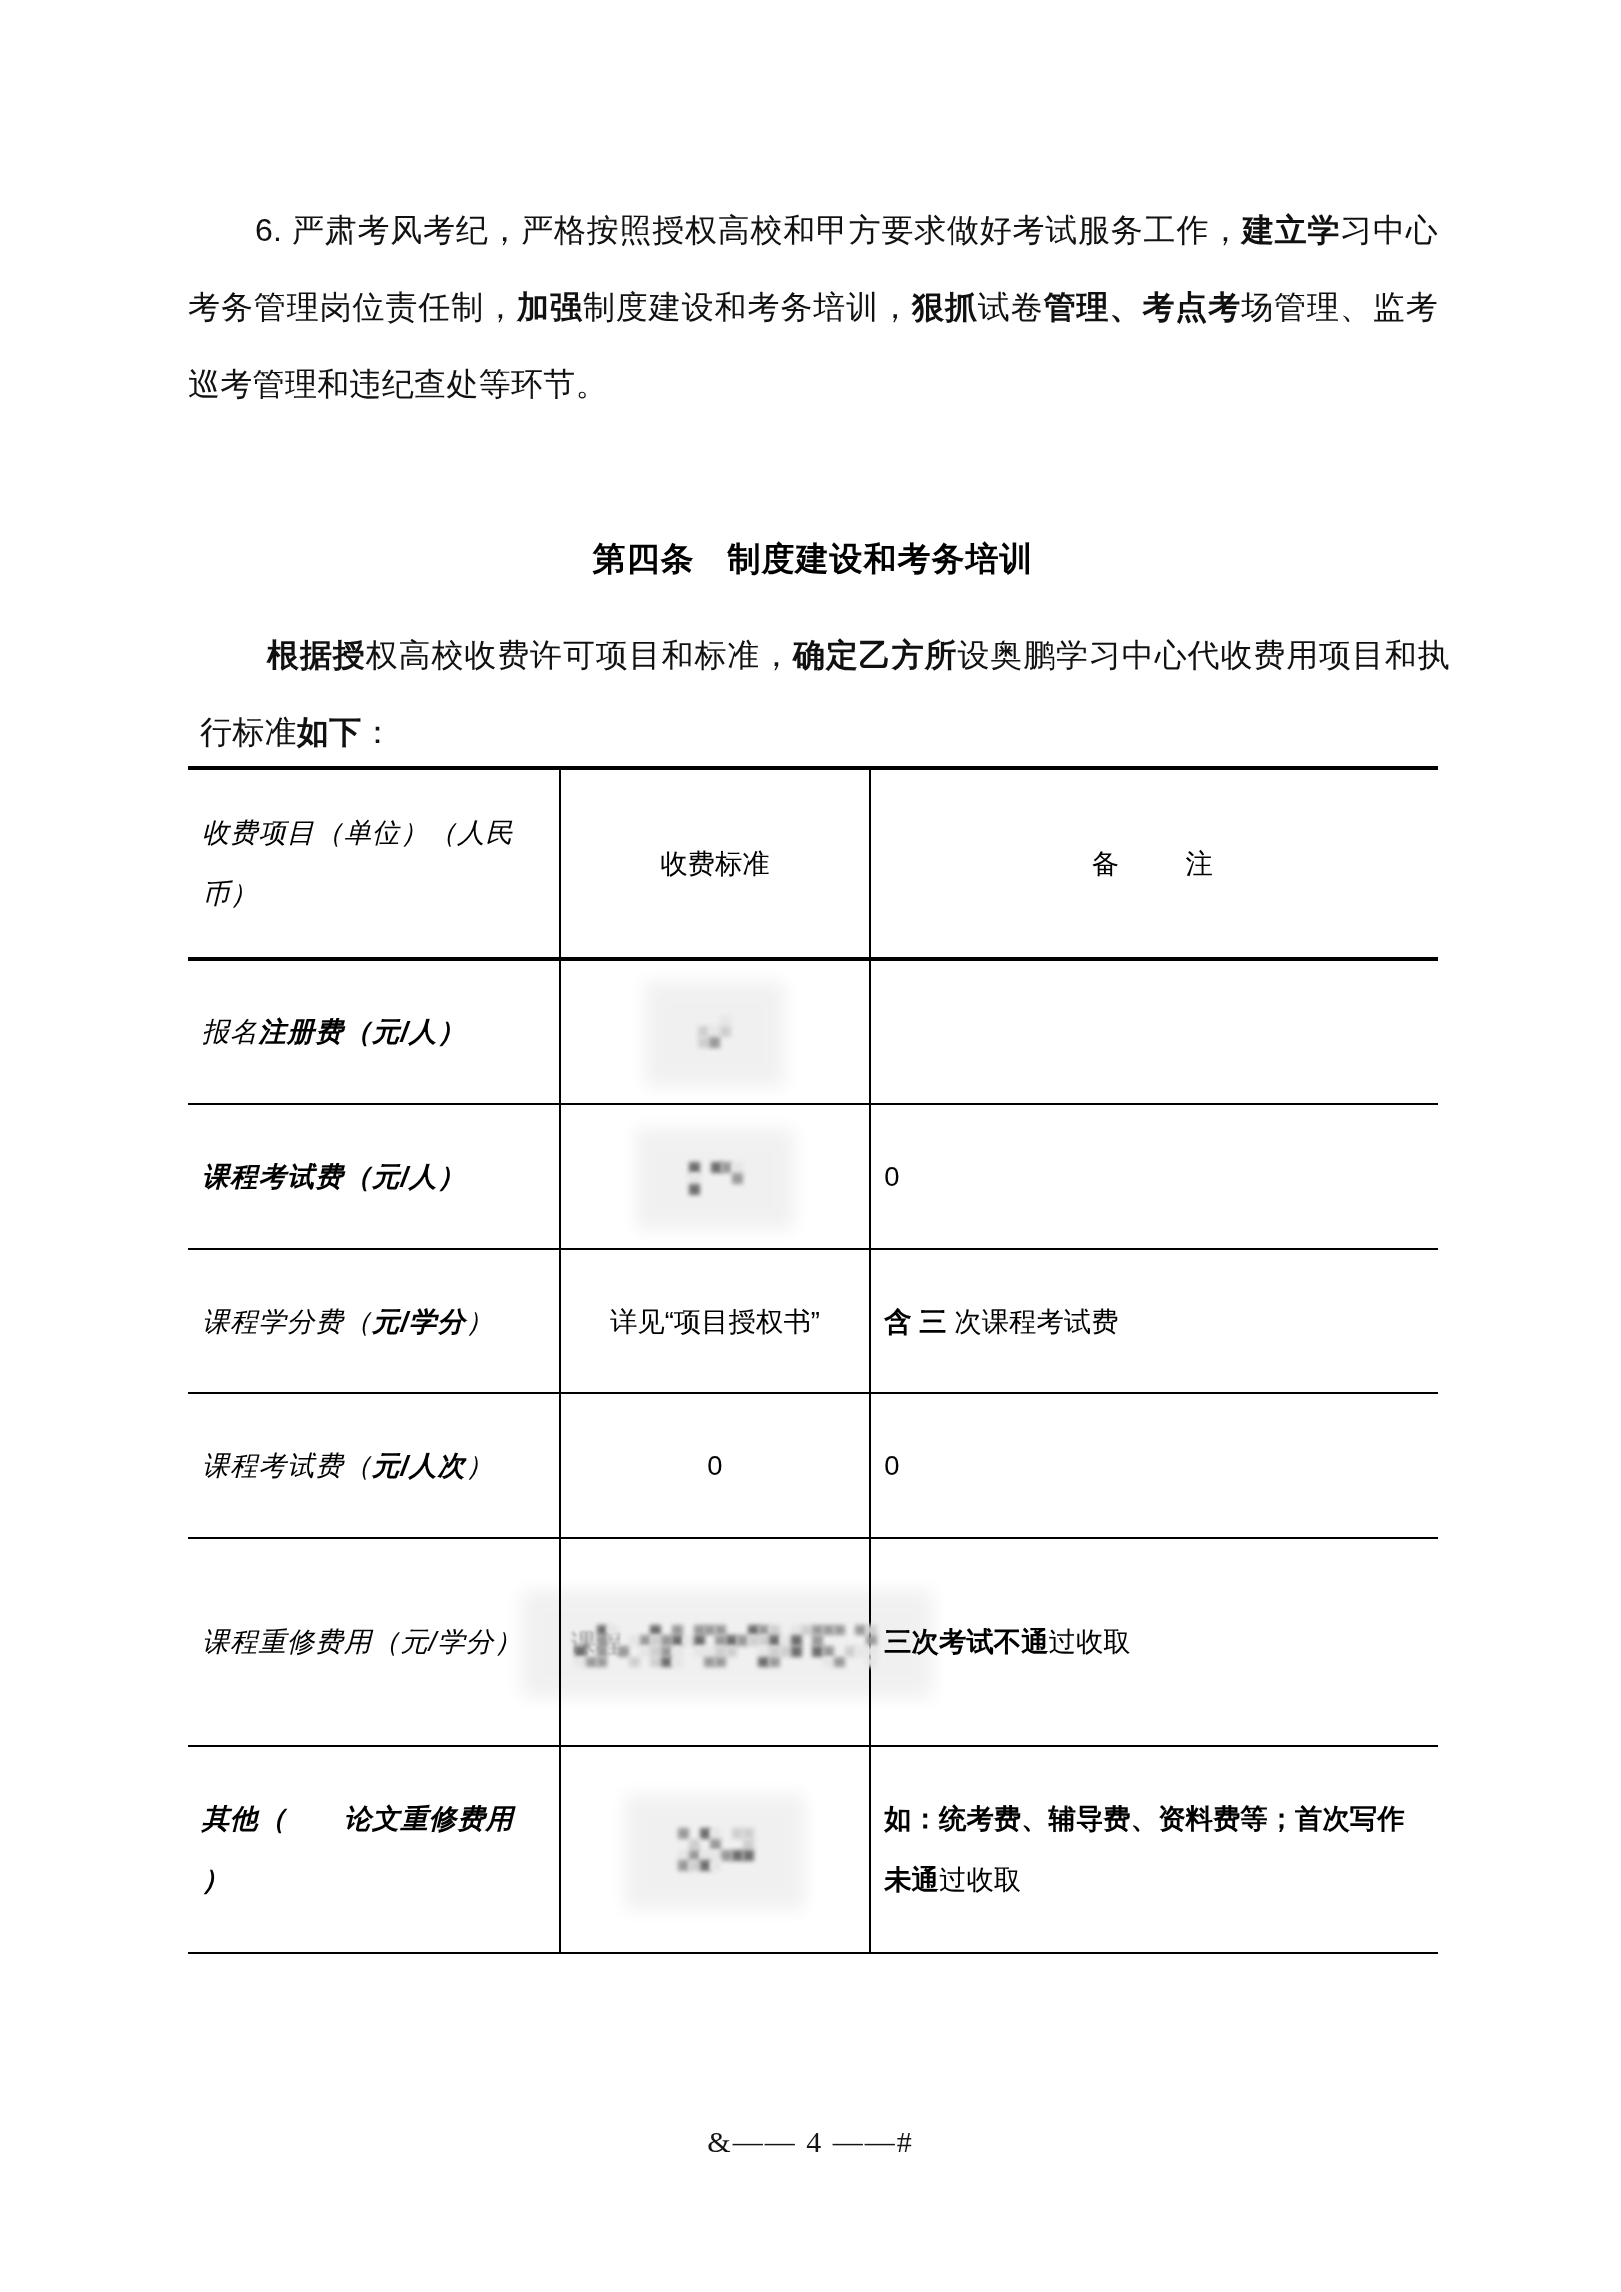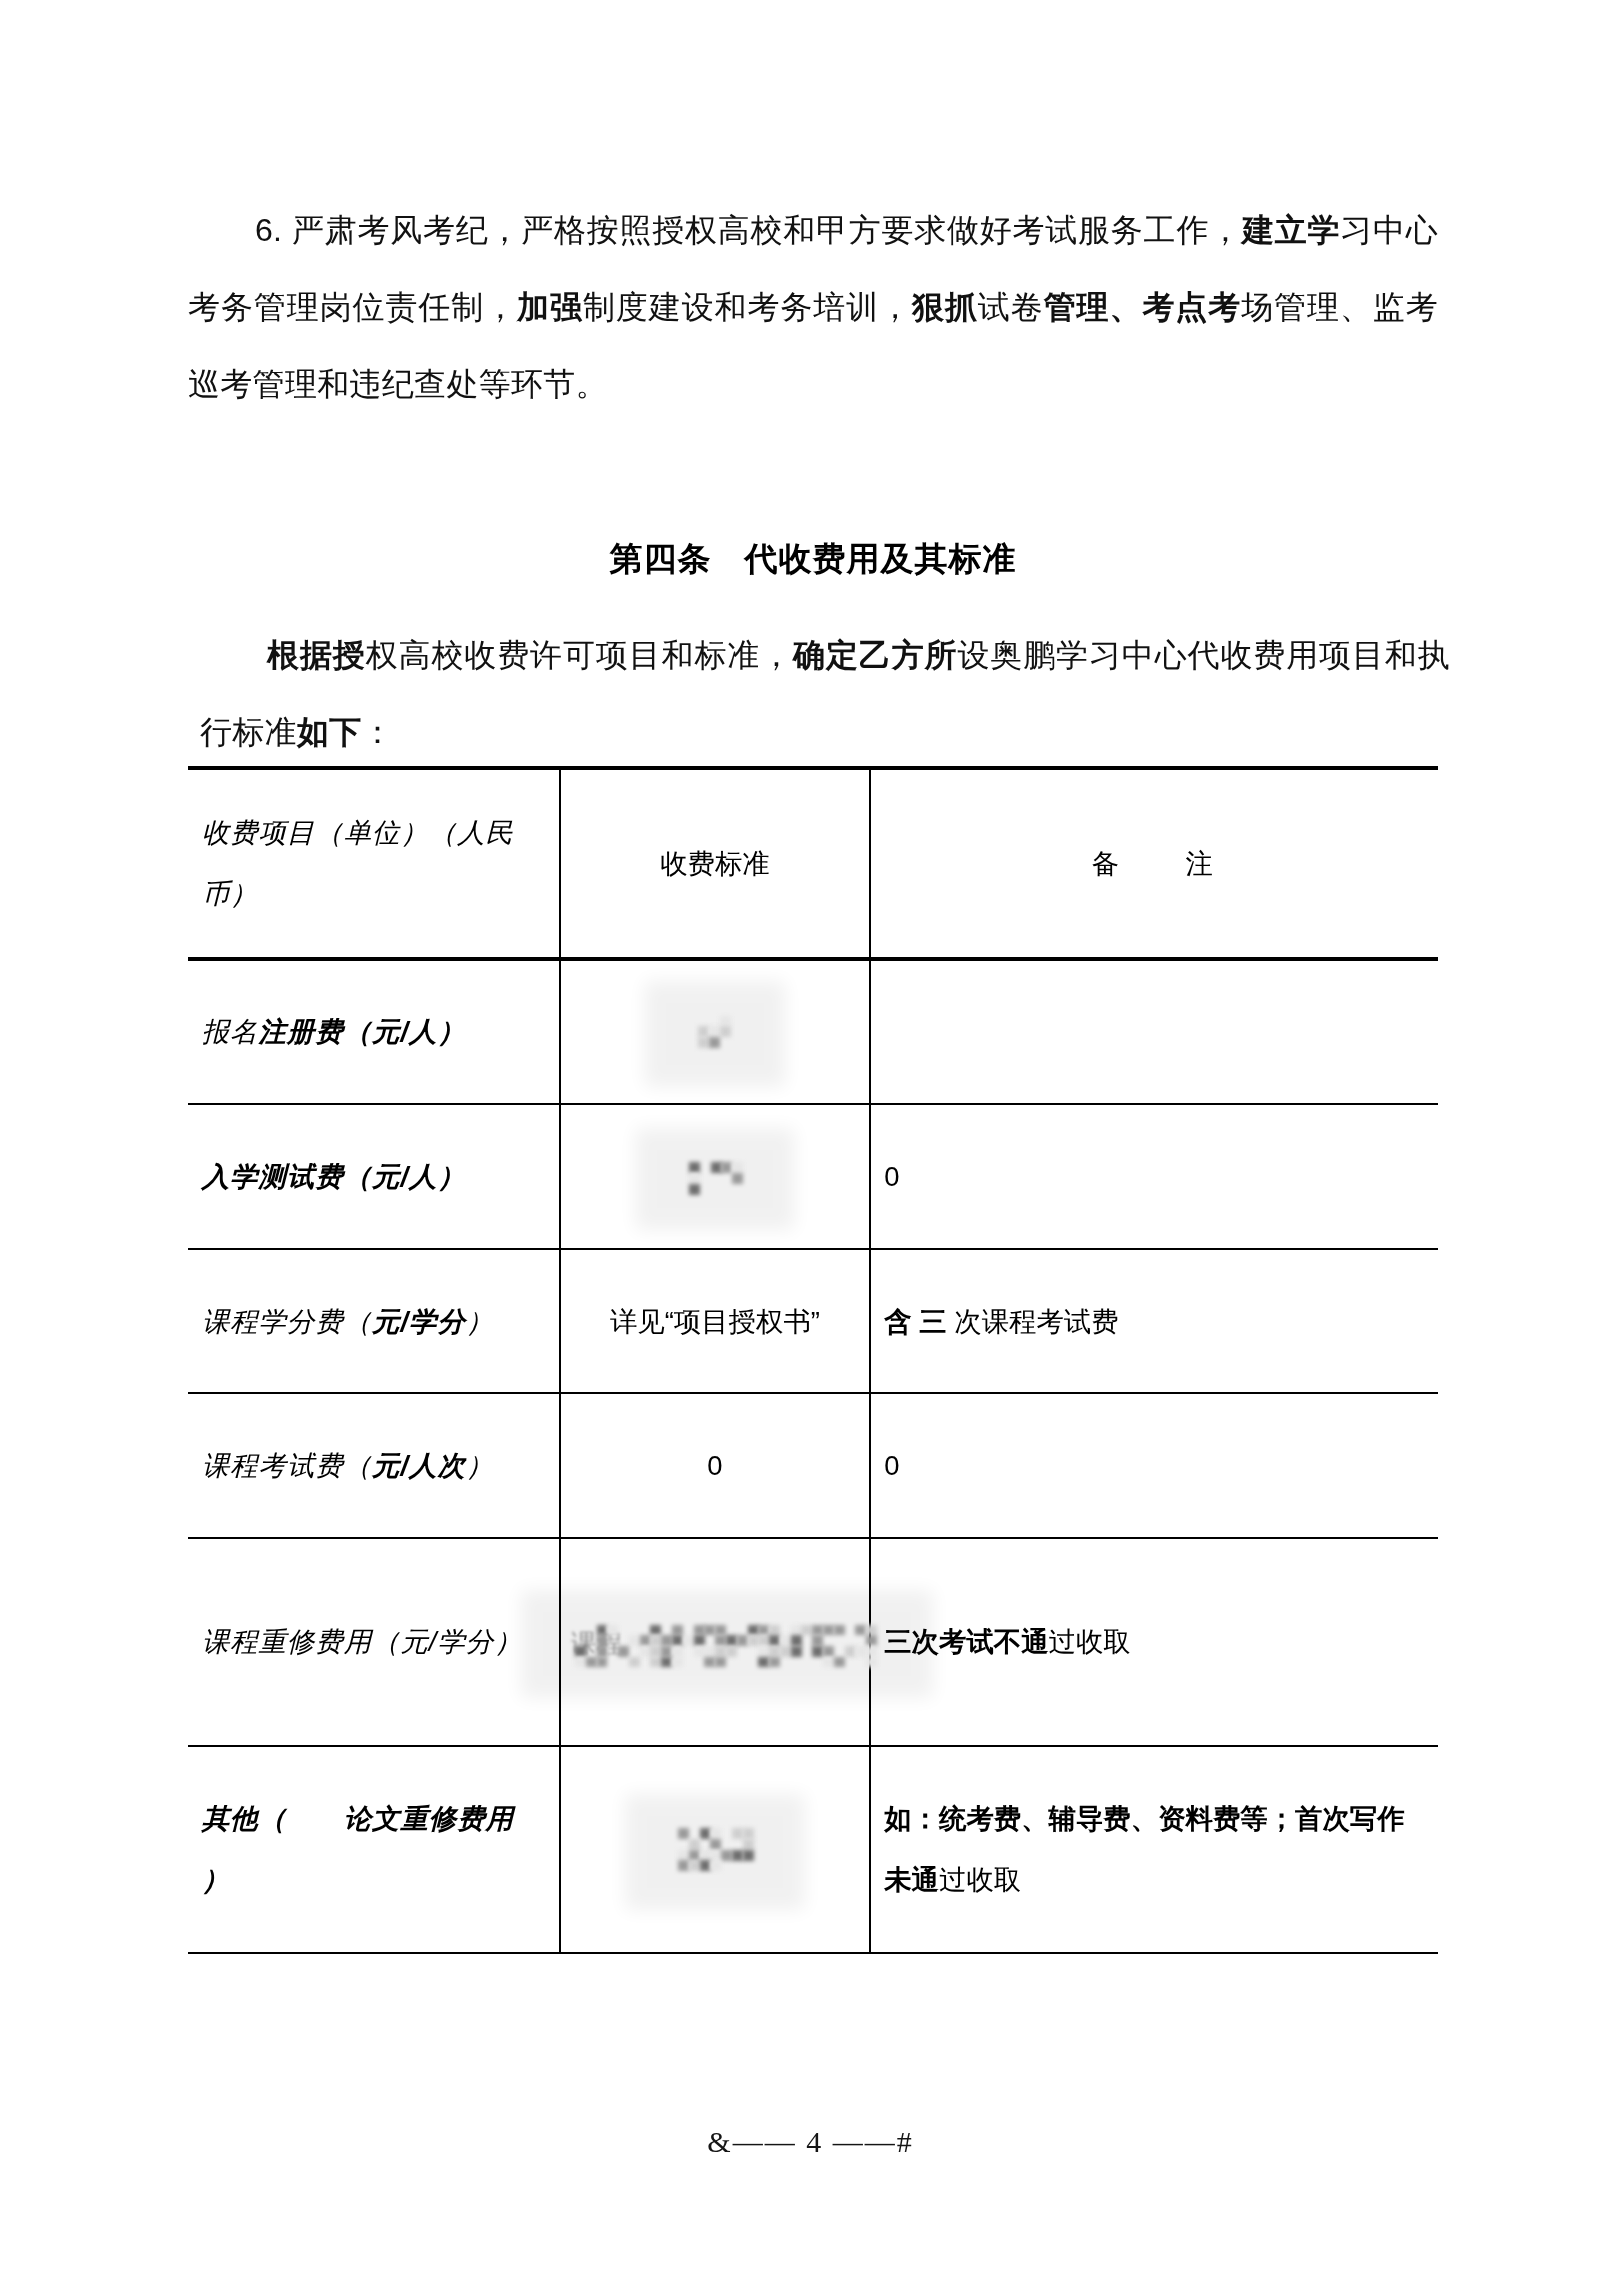--- a/index.html
+++ b/index.html
@@ -153,21 +153,21 @@
   }
 </style>
 </head>
 <body>
 
 <div class="page">
 
   <div class="para" id="para-exam"><span>6. 严肃考风考纪，严格按照授权高校和甲方要求做好考试服务工作，</span><span class="b">建立学</span><span>习中心考务管理岗位责任制，</span><span class="b">加强</span><span>制度建设和考务培训，</span><span class="b">狠抓</span><span>试卷</span><span class="b">管理、考点考</span><span>场管理、监考巡考管理和违纪查处等环节。</span></div>
 
   <div id="section-heading">
-    <span>第四条</span><span class="gap"></span><span>代收费用及其标准</span>
+    <span>第四条</span><span class="gap"></span><span>制度建设和考务培训</span>
   </div>
 
   <div class="para" id="para-fees"><span class="b">根据授</span><span>权高校收费许可项目和标准，</span><span class="b">确定乙方所</span><span>设奥鹏学习中心代收费用项目和执行标准</span><span class="b">如下</span><span>：</span></div>
 
   <table id="fee-table">
     <colgroup>
       <col class="c1">
         <col class="c2">
         <col class="c3">
     </colgroup>
@@ -178,21 +178,21 @@
         <td class="cell-note wide">备　　注</td>
       </tr>
     </thead>
     <tbody id="fee-table-body">
         <tr class="row-mid">
           <td class="cell-item"><span>报名</span><span class="b">注册费（元/人）</span></td>
           <td class="cell-std"><span class="redaction" style="width: 33px; height: 37px;"><span class="halo" style="width: 141px; height: 106px;"></span><span class="blk xl" style="left: 21.6px; top: 0px; width: 10.8px; height: 10.8px;"></span><span class="blk l" style="left: 0px; top: 10.8px; width: 10.8px; height: 10.8px;"></span><span class="blk xl" style="left: 10.8px; top: 10.8px; width: 10.8px; height: 10.8px;"></span><span class="blk l" style="left: 21.6px; top: 10.8px; width: 10.8px; height: 10.8px;"></span><span class="blk l" style="left: 0px; top: 21.6px; width: 10.8px; height: 10.8px;"></span><span class="blk" style="left: 10.8px; top: 21.6px; width: 10.8px; height: 10.8px;"></span></span></td>
           <td class="cell-note"></td>
         </tr>
         <tr class="row-mid">
-          <td class="cell-item"><span class="b">入学测试费（元/人）</span></td>
+          <td class="cell-item"><span class="b">课程考试费（元/人）</span></td>
           <td class="cell-std"><span class="redaction" style="width: 51px; height: 33px;"><span class="halo" style="width: 159px; height: 102px;"></span><span class="blk d" style="left: 0px; top: 0px; width: 10.8px; height: 10.8px;"></span><span class="blk d" style="left: 21.6px; top: 0px; width: 10.8px; height: 10.8px;"></span><span class="blk" style="left: 32px; top: 0px; width: 10.8px; height: 10.8px;"></span><span class="blk xl" style="left: 43px; top: 0px; width: 10.8px; height: 10.8px;"></span><span class="blk xl" style="left: 0px; top: 10.8px; width: 10.8px; height: 10.8px;"></span><span class="blk" style="left: 43px; top: 10.8px; width: 10.8px; height: 10.8px;"></span><span class="blk d" style="left: 0px; top: 21.6px; width: 10.8px; height: 10.8px;"></span></span></td>
           <td class="cell-note">0</td>
         </tr>
         <tr class="row-mid">
           <td class="cell-item"><span>课程学分费（</span><span class="b">元/学分</span><span>）</span></td>
           <td class="cell-std">详见“项目授权书”</td>
           <td class="cell-note"><span class="b">含 三 </span><span>次课程考试费</span></td>
         </tr>
         <tr class="row-mid">
           <td class="cell-item"><span>课程考试费（</span><span class="b">元/人次</span><span>）</span></td>

